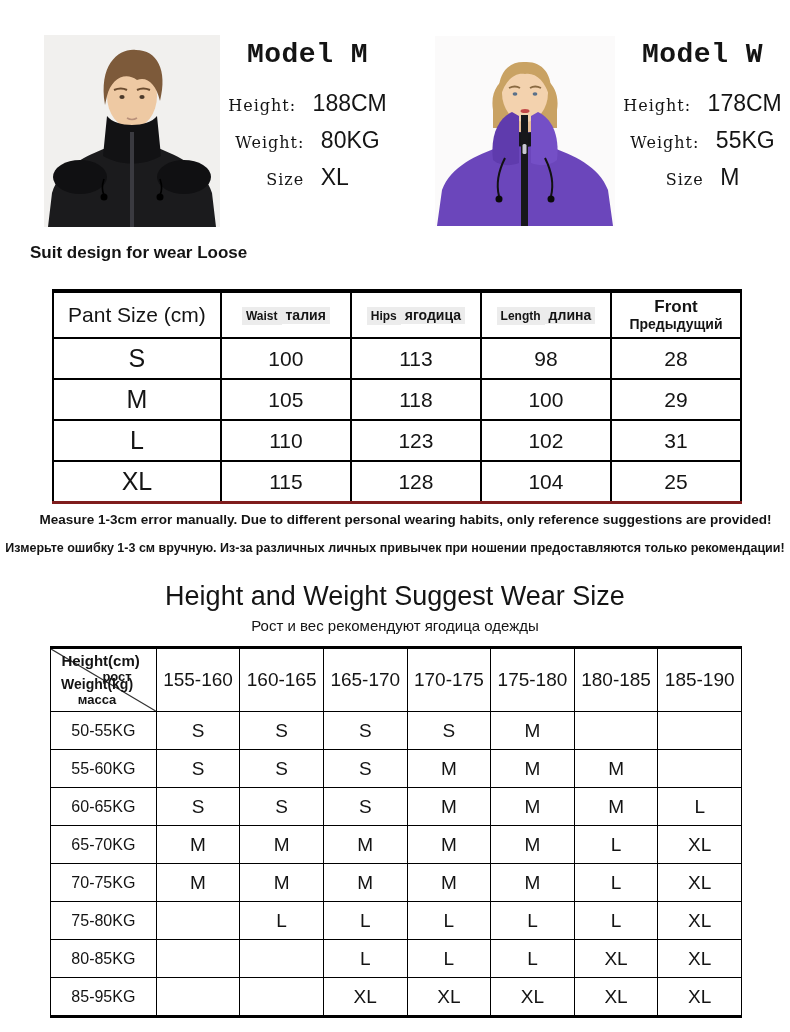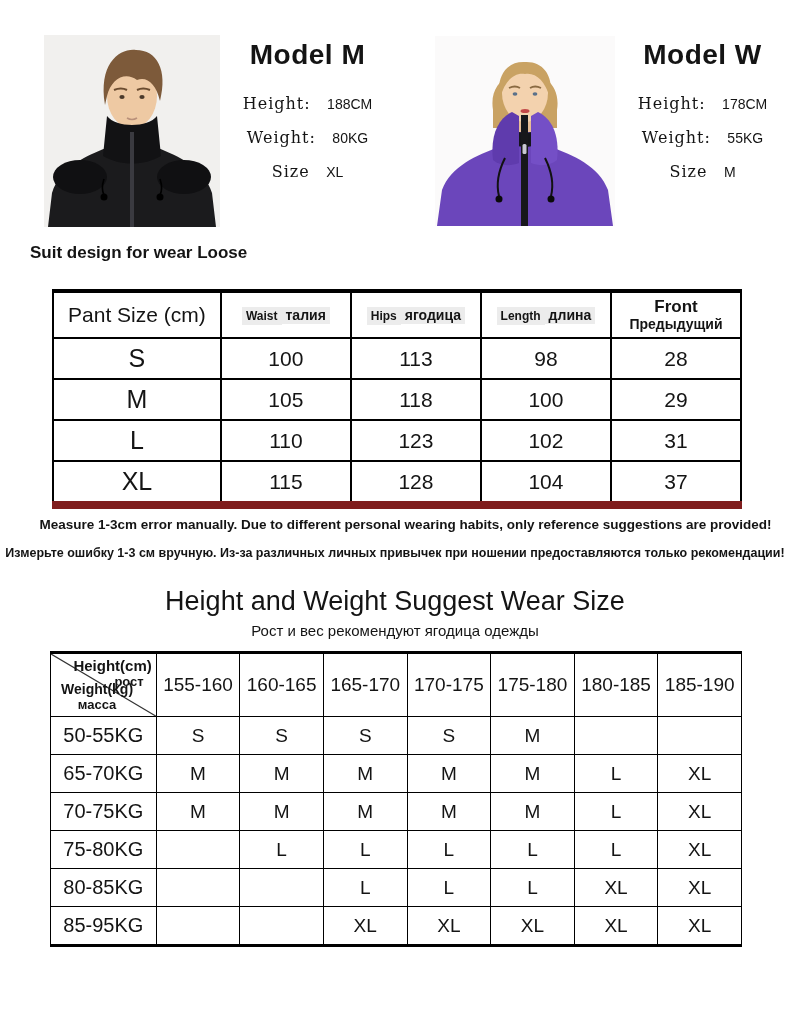--- a/index.html
+++ b/index.html
@@ -6,32 +6,32 @@
   .page{width:790px;height:1032px;background:#fff;overflow:hidden;position:relative;
         font-family:"Liberation Sans",sans-serif;color:#141414;}
 
   
   .models-row{display:flex;padding-top:35px;}
   .model-block{width:395px;display:flex;}
   .photo{width:176px;height:192px;margin-left:44px;flex:none;}
   .model-block.w .photo{width:180px;margin-left:40px;}
   .photo svg{display:block;width:100%;height:100%;}
   .info{flex:1;text-align:center;padding-top:4px;}
-  .model-title{font-size:28px;font-weight:600;letter-spacing:.5px;margin-bottom:22px;}
+  .model-title{font-size:28px;font-weight:600;letter-spacing:.5px;margin-bottom:22px;font-family:Liberation Mono, monospace;}
   .info-line{margin-top:12px;line-height:22px;white-space:nowrap;}
   .lbl{font-family:"DejaVu Serif",serif;font-size:16px;letter-spacing:1px;}
-  .val{font-size:14px;margin-left:12px;}
+  .val{font-size:23px;margin-left:12px;}
 
   
   .fit-note{margin:16px 0 0 30px;font-size:17px;font-weight:700;}
 
   
   table{border-collapse:collapse;table-layout:fixed;}
   .pant-table{width:690px;margin:26px 0 0 52px;
-              border-top:4px solid #000;border-bottom:8px solid #7f1d1d;}
+              border-top:4px solid #000;border-bottom:3px solid #7f1d1d;}
   .pant-table th,.pant-table td{border:2px solid #000;text-align:center;vertical-align:middle;padding:0;}
   .pant-table thead th{height:44px;font-weight:400;}
   .pant-corner{font-size:21px;}
   .hdr-en{font-size:12px;font-weight:600;line-height:18px;}
   .hdr-ru{font-size:14px;font-weight:600;line-height:17px;}
   .hdr-en.big{font-size:17px;}
   .chip{display:inline-block;background:#ececec;padding:0 4px;}
   .pant-table tbody td{height:39px;font-size:21px;}
   .pant-table tbody td.size-cell{font-size:25px;}
 
@@ -40,25 +40,25 @@
   .measure-note .n-ru{font-size:12.5px;line-height:19px;margin-top:10px;}
 
   .suggest-title{text-align:center;margin-top:22px;font-size:27px;font-weight:400;line-height:32px;}
   .suggest-subtitle{text-align:center;font-size:15px;margin-top:4px;line-height:20px;}
 
   .size-table{width:692px;margin:10px 0 0 50px;
               border-top:3px solid #000;border-bottom:3px solid #000;}
   .size-table th,.size-table td{border:1.5px solid #000;text-align:center;vertical-align:middle;padding:0;}
   .size-table thead th{height:62px;font-size:19px;font-weight:400;}
   .size-table tbody td{height:37px;font-size:19px;}
-  .size-table tbody td.wt-cell{font-size:20px;}
+  .size-table tbody td.wt-cell{font-size:16px;}
 
   .corner-cell{position:relative;}
   .corner-cell svg.diag{position:absolute;left:0;top:0;width:100%;height:100%;}
-  .corner-h{position:absolute;top:4px;right:4px;text-align:right;font-weight:700;line-height:16px;}
+  .corner-h{position:absolute;top:4px;right:16px;text-align:right;font-weight:700;line-height:16px;}
   .corner-h .c-en{font-size:15px;display:block;}
   .corner-h .c-ru{font-size:13px;display:block;padding-right:8px;}
   .corner-w{position:absolute;bottom:3px;left:10px;text-align:center;font-weight:700;line-height:16px;}
   .corner-w .c-en{font-size:14px;display:block;}
   .corner-w .c-ru{font-size:13px;display:block;}
 </style>
 </head>
 <body>
 
 <div class="page">
@@ -198,21 +198,21 @@
           <td class="val-cell">110</td>
           <td class="val-cell">123</td>
           <td class="val-cell">102</td>
           <td class="val-cell">31</td>
         </tr>
         <tr>
           <td class="size-cell">XL</td>
           <td class="val-cell">115</td>
           <td class="val-cell">128</td>
           <td class="val-cell">104</td>
-          <td class="val-cell">37</td>
+          <td class="val-cell">25</td>
         </tr>
       </tbody>
   </table>
 
   <div class="measure-note">
     <div class="n-en">Measure 1-3cm error manually. Due to different personal wearing habits, only reference suggestions are provided!</div>
     <div class="n-ru">Измерьте ошибку 1-3 см вручную. Из-за различных личных привычек при ношении предоставляются только рекомендации!</div>
   </div>
 
   <div class="suggest-title">Height and Weight Suggest Wear Size</div>
@@ -258,20 +258,40 @@
           <td class="wt-cell">50-55KG</td>
           <td class="sz-cell">S</td>
           <td class="sz-cell">S</td>
           <td class="sz-cell">S</td>
           <td class="sz-cell">S</td>
           <td class="sz-cell">M</td>
           <td class="sz-cell"></td>
           <td class="sz-cell"></td>
         </tr>
         <tr>
+          <td class="wt-cell">55-60KG</td>
+          <td class="sz-cell">S</td>
+          <td class="sz-cell">S</td>
+          <td class="sz-cell">S</td>
+          <td class="sz-cell">M</td>
+          <td class="sz-cell">M</td>
+          <td class="sz-cell">M</td>
+          <td class="sz-cell"></td>
+        </tr>
+        <tr>
+          <td class="wt-cell">60-65KG</td>
+          <td class="sz-cell">S</td>
+          <td class="sz-cell">S</td>
+          <td class="sz-cell">S</td>
+          <td class="sz-cell">M</td>
+          <td class="sz-cell">M</td>
+          <td class="sz-cell">M</td>
+          <td class="sz-cell">L</td>
+        </tr>
+        <tr>
           <td class="wt-cell">65-70KG</td>
           <td class="sz-cell">M</td>
           <td class="sz-cell">M</td>
           <td class="sz-cell">M</td>
           <td class="sz-cell">M</td>
           <td class="sz-cell">M</td>
           <td class="sz-cell">L</td>
           <td class="sz-cell">XL</td>
         </tr>
         <tr>

